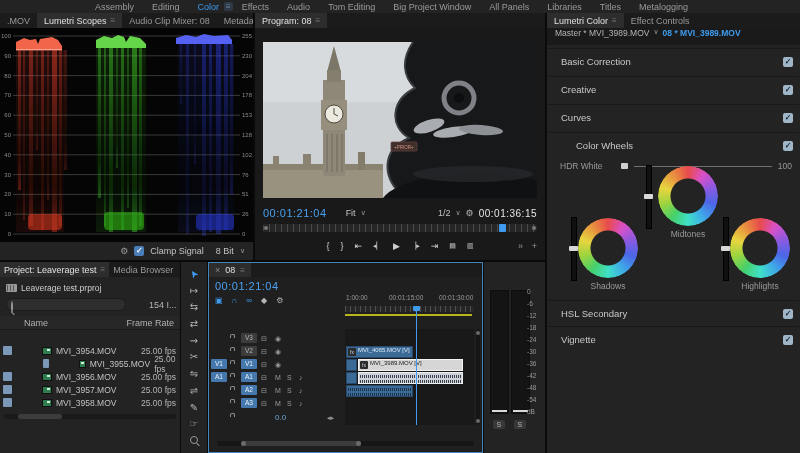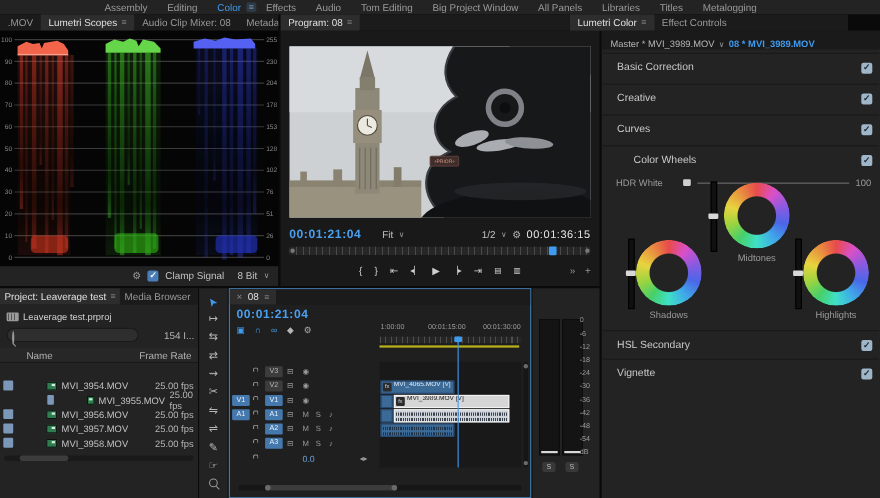--- a/index.html
+++ b/index.html
@@ -56,21 +56,21 @@
   .mlabel{position:absolute;right:2px;width:16px;text-align:left;font-size:6.5px;color:#9a9a9a;}
   .sbtn{position:absolute;width:12px;height:9px;background:#383838;border-radius:2px;color:#bbb;font-size:6.5px;line-height:9px;text-align:center;}
   
   .toolcol{position:absolute;left:181px;top:262px;width:26px;height:191px;background:#232323;display:flex;flex-direction:column;align-items:center;justify-content:space-between;padding:6px 0;box-sizing:border-box;}
   .tool{font-size:10px;color:#b5b5b5;height:12px;line-height:12px;}
   
   .prow{position:absolute;left:0;right:4px;height:13px;display:flex;align-items:center;gap:4px;color:#c2c2c2;font-size:8.5px;}
   .fps{margin-left:auto;color:#b5b5b5;}
   input.search{position:absolute;background:#2e2e2e;border:1px solid #1a1a1a;border-radius:7px;color:#ccc;font-size:8px;outline:none;padding:0 4px 0 16px;box-sizing:border-box;}
   .dd{color:#9a9a9a;font-size:7px;}
-  .tc{color:#4aa0f0;font-weight:bold;}
+  .tc{color:#4aa0f0;}
 </style>
 </head>
 <body>
 
 <div id="app">
 
   <div class="wsbar">
     <span class="wsitem">Assembly</span>
     <span class="wsitem">Editing</span>
     <span class="wsitem active">Color</span>
@@ -281,32 +281,32 @@
       <span>▶</span>
       <span style="font-size:7px;">▕▸</span>
       <span>⇥</span>
       <span style="font-size:7px;">▤</span>
       <span style="font-size:7px;">▥</span>
     </div>
     <span class="abs" style="right:22px;top:213px;color:#999;">»</span>
     <span class="abs" style="right:8px;top:213px;color:#999;">+</span>
   </div>
 
-  <div class="tabbar" style="left:518px;top:13px;width:253px;">
+  <div class="tabbar" style="left:547px;top:13px;width:253px;">
     <div class="tab active">
         <span>Lumetri Color</span>
         <span class="pmenu">≡</span>
       </div>
     <div class="tab">
         <span>Effect Controls</span>
       </div>
   </div>
 
   <div class="panel" style="left:547px;top:28px;width:253px;height:425px;">
-    <div class="abs" style="left:0;right:0;top:0;height:17px;background:#1a1a1a;display:flex;align-items:flex-end;gap:4px;padding:0 8px;font-size:8.5px;">
+    <div class="abs" style="left:0;right:0;top:0;height:17px;background:#1a1a1a;display:flex;align-items:flex-start;gap:4px;padding:0 8px;font-size:8.5px;">
       <span style="color:#b5b5b5;">Master * MVI_3989.MOV</span>
       <span class="dd">∨</span>
       <span style="color:#3e9bef;font-weight:bold;">08 * MVI_3989.MOV</span>
     </div>
     <div class="lsec" style="top:20px;">
         <span>Basic Correction</span>
         <span class="chk">✓</span>
       </div>
     <div class="lsec" style="top:48px;">
         <span>Creative</span>

